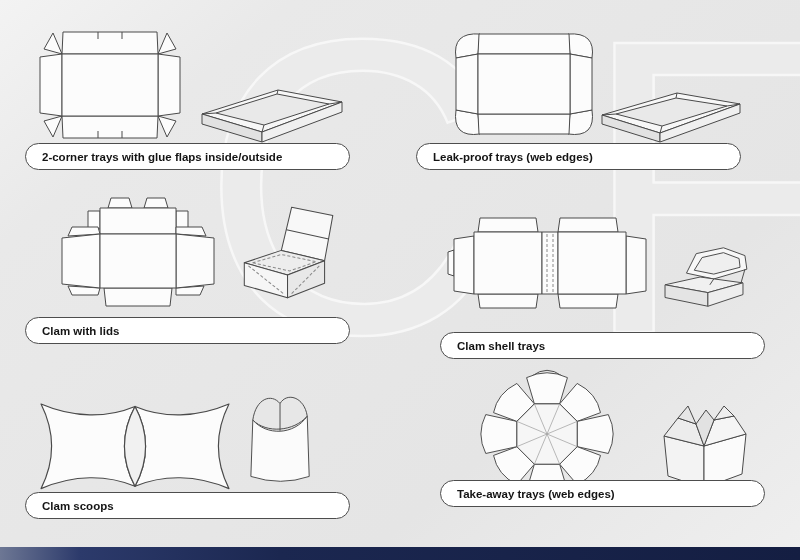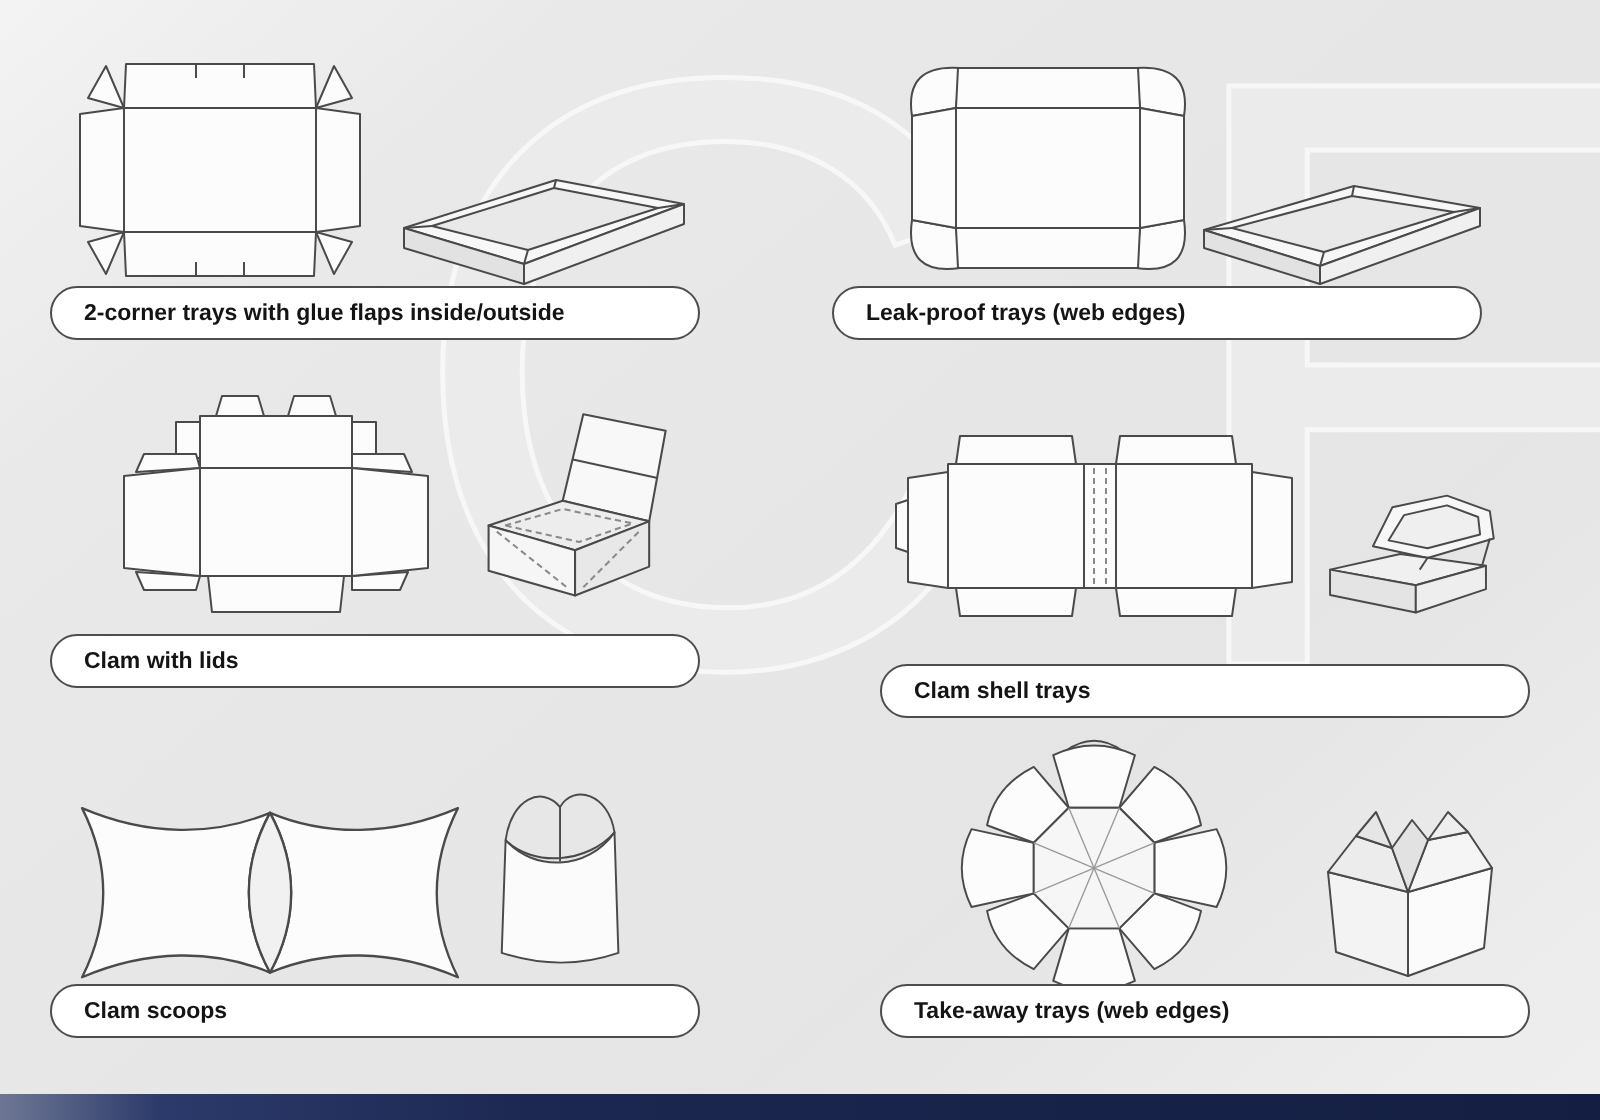--- a/index.html
+++ b/index.html
@@ -205,19 +205,19 @@
       <g stroke="#4a4a4a" stroke-width="1" stroke-linejoin="round">
         <polygon points="16,40 56,50 56,92 20,80" fill="#f3f3f3"></polygon>
         <polygon points="56,50 98,38 94,78 56,92" fill="#fbfbfb"></polygon>
         <polygon points="16,40 30,22 48,28 56,50" fill="#ececec"></polygon>
         <polygon points="56,50 66,24 86,20 98,38" fill="#f5f5f5"></polygon>
         <polygon points="48,28 58,14 66,24 56,50" fill="#e2e2e2"></polygon>
         <polygon points="30,22 40,10 48,28" fill="#e6e6e6"></polygon>
         <polygon points="66,24 76,10 86,20" fill="#efefef"></polygon>
       </g>
     </svg>
-    <div class="pill" style="left:440px;top:492px;width:325px">
+    <div class="pill" style="left:440px;top:480px;width:325px">
       <span class="pill-text">Take-away trays (web edges)</span>
     </div>
   </section>
 
   <div class="footer"></div>
 </div>
 
 </body></html>

